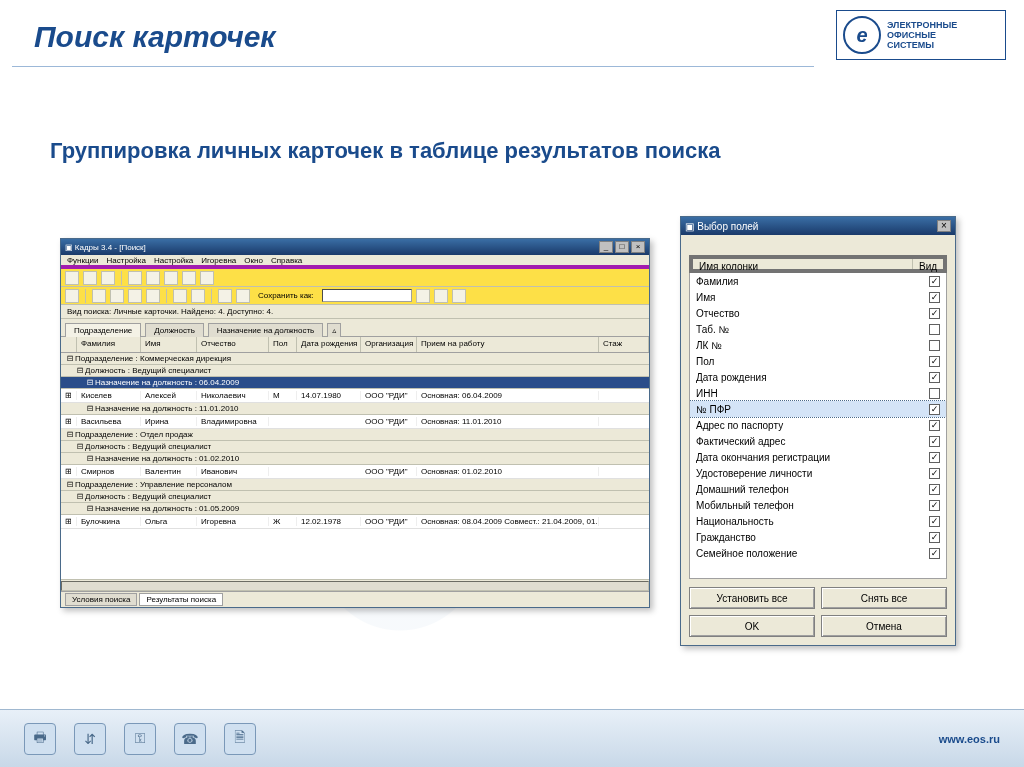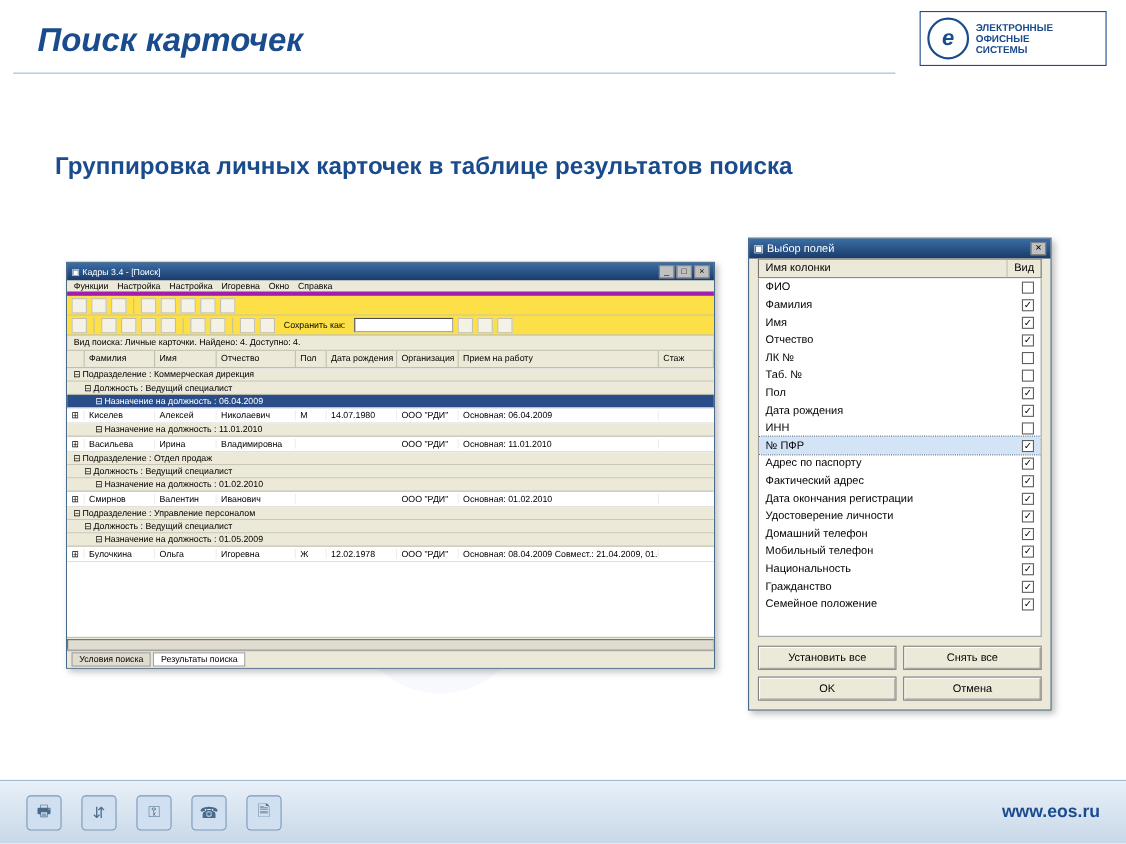--- a/index.html
+++ b/index.html
@@ -148,21 +148,21 @@
     width: 276px; height: 430px;
     border: 1px solid #4a6a8a;
     background: #ece9d8;
     box-shadow: 3px 3px 6px rgba(0,0,0,0.25);
     font-size: 10px;
     display: flex; flex-direction: column;
   }
   .field-dlg .titlebar { height: 18px; font-size: 10px; }
   .field-list-head {
     display: flex; height: 18px; background: #ece9d8;
-    border: 1px solid #737373; margin: 0 8px 0;
+    border: 4px solid #737373; margin: 20px 8px 0;
   }
   .field-list-head div { padding: 2px 6px; font-size: 10px; }
   .field-list-head .c1 { flex: 1; border-right: 1px solid #c0c0b0; }
   .field-list-head .c2 { width: 30px; text-align: center; }
   .field-list {
     margin: 0 8px; border: 1px solid #a0a0a0; border-top: none;
     background: #fff; flex: 1; overflow: auto;
   }
   .field-row {
     display: flex; height: 16px; align-items: center;
@@ -196,21 +196,21 @@
     display: flex; align-items: center;
     padding: 0 24px; gap: 18px;
   }
   .footer-icon {
     width: 32px; height: 32px; border: 1px solid #7a98b8;
     background: #d0e0f0; border-radius: 4px;
     display: flex; align-items: center; justify-content: center;
     color: #4a6a8a; font-size: 14px;
   }
   .footer-url {
-    margin-left: auto; color: #1a4b8c; font-size: 16px;
+    margin-left: auto; color: #1a4b8c; font-size: 11px;
     font-weight: bold;
   }
 
   
   .cw-exp { width: 16px; }
   .cw-fam { width: 64px; }
   .cw-name { width: 56px; }
   .cw-patr { width: 72px; }
   .cw-sex { width: 28px; }
   .cw-dob { width: 64px; }
@@ -280,20 +280,26 @@
     <div class="tbtn"></div>
     <div class="tbtn"></div>
     <span class="tool-label">Сохранить как:</span>
     <input class="tool-input" style="width: 90px;">
     <div class="tbtn"></div>
     <div class="tbtn"></div>
     <div class="tbtn"></div>
   </div>
   <div class="status-line">Вид поиска: Личные карточки. Найдено: 4. Доступно: 4.</div>
 
+  <div class="grouping-tabs">
+    <div class="gtab active">Подразделение</div>
+    <div class="gtab">Должность</div>
+    <div class="gtab">Назначение на должность</div>
+    <div class="gtab" style="padding:2px 4px">▵</div>
+  </div>
 
   <div class="col-headers">
     <div class="cw-exp"></div>
     <div class="cw-fam">Фамилия</div>
     <div class="cw-name">Имя</div>
     <div class="cw-patr">Отчество</div>
     <div class="cw-sex">Пол</div>
     <div class="cw-dob">Дата рождения</div>
     <div class="cw-org">Организация</div>
     <div class="cw-hire">Прием на работу</div>
@@ -373,41 +379,37 @@
     <span>Выбор полей</span>
     <span class="spacer"></span>
     <div class="win-btn">×</div>
   </div>
   <div class="field-list-head">
     <div class="c1">Имя колонки</div>
     <div class="c2">Вид</div>
   </div>
   <div class="field-list" id="field-list">
       <div class="field-row">
-        <div class="name">ФИО</div>
+        <div class="name">Фамилия</div>
+        <div class="cb">✓</div>
+      </div>
+      <div class="field-row">
+        <div class="name">Имя</div>
+        <div class="cb">✓</div>
+      </div>
+      <div class="field-row">
+        <div class="name">Отчество</div>
+        <div class="cb">✓</div>
+      </div>
+      <div class="field-row">
+        <div class="name">Таб. №</div>
         <div class="cb"></div>
       </div>
       <div class="field-row">
-        <div class="name">Фамилия</div>
-        <div class="cb">✓</div>
-      </div>
-      <div class="field-row">
-        <div class="name">Имя</div>
-        <div class="cb">✓</div>
-      </div>
-      <div class="field-row">
-        <div class="name">Отчество</div>
-        <div class="cb">✓</div>
-      </div>
-      <div class="field-row">
         <div class="name">ЛК №</div>
-        <div class="cb"></div>
-      </div>
-      <div class="field-row">
-        <div class="name">Таб. №</div>
         <div class="cb"></div>
       </div>
       <div class="field-row">
         <div class="name">Пол</div>
         <div class="cb">✓</div>
       </div>
       <div class="field-row">
         <div class="name">Дата рождения</div>
         <div class="cb">✓</div>
       </div>

